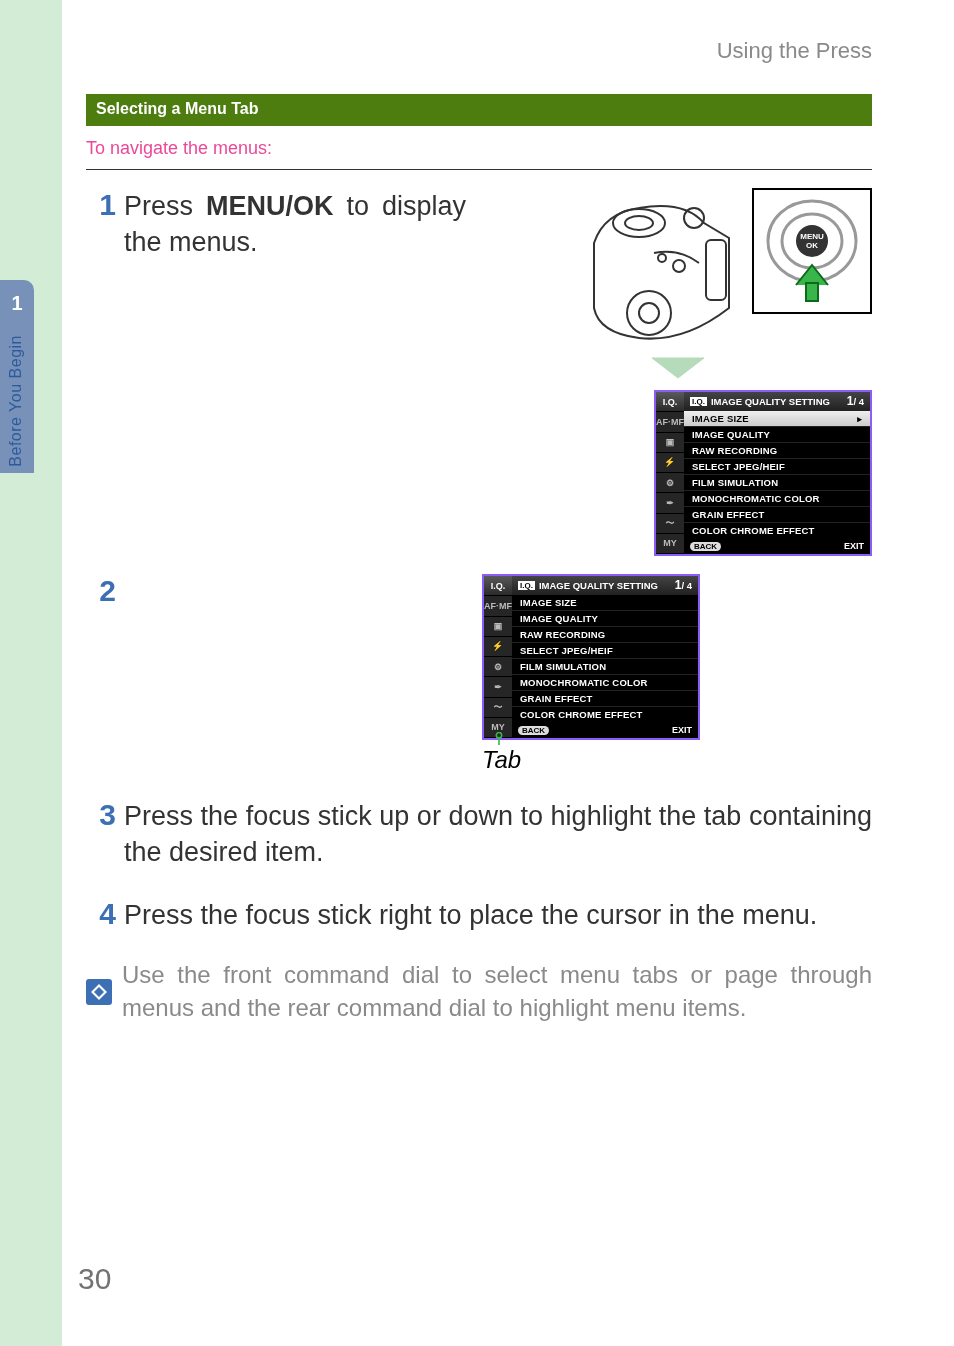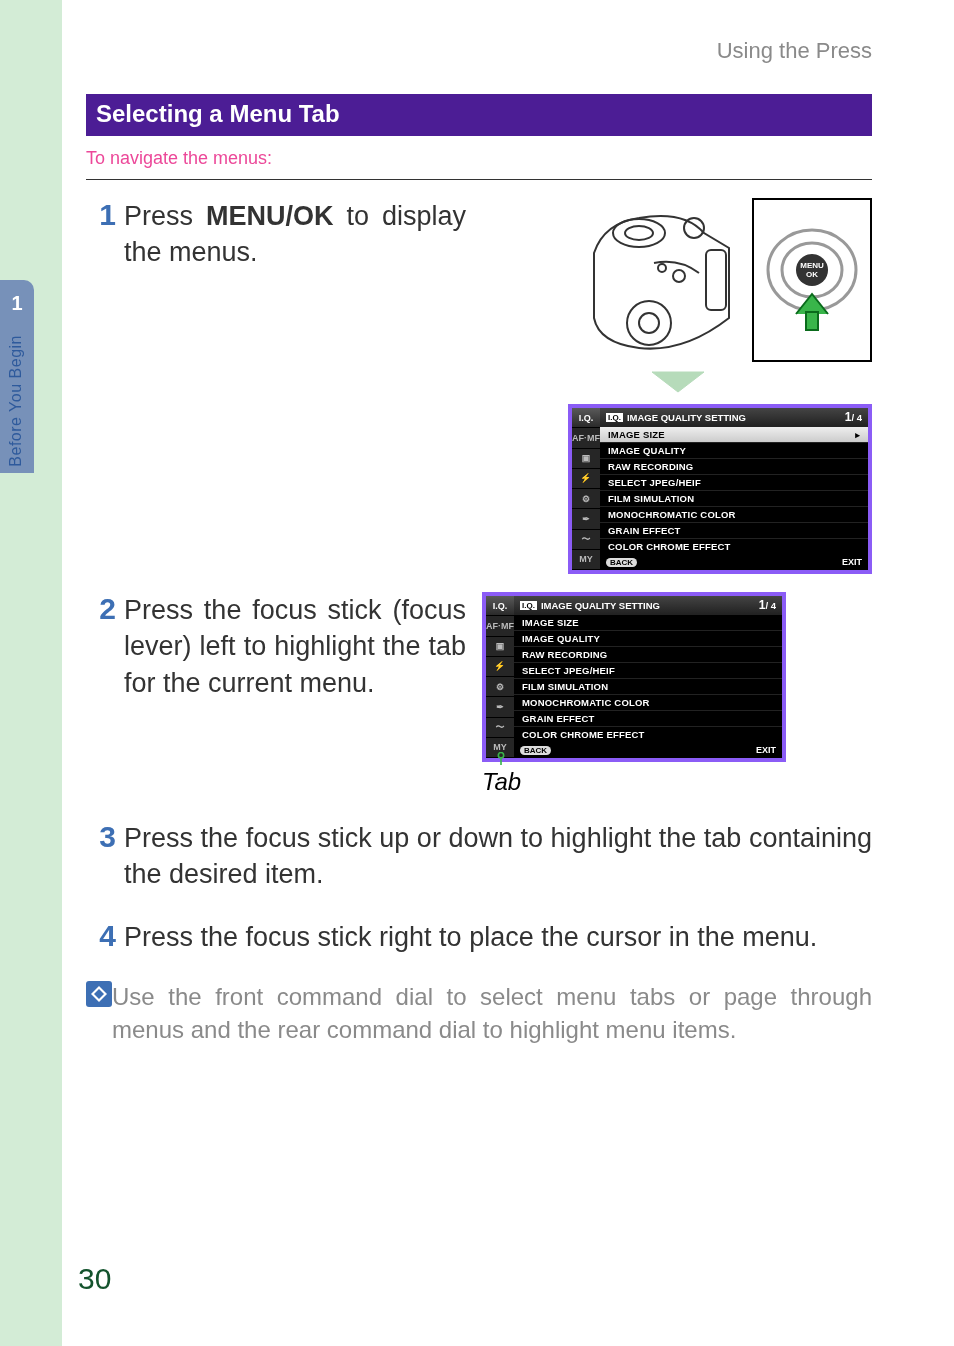--- a/index.html
+++ b/index.html
@@ -44,24 +44,24 @@
     width: 892px; height: 1346px;
     padding: 38px 82px 50px 24px;
   }
   .running-head {
     text-align: right;
     color: #8a8a8a;
     font-size: 22px;
     margin-bottom: 30px;
   }
   .section-bar {
-    background: #4c1d95;
+    background: #4d7c0f;
     color: #fff;
     font-weight: bold;
-    font-size: 24px;
+    font-size: 16px;
     padding: 6px 24px 8px 10px;
     margin-bottom: 12px;
   }
   .intro {
     font-size: 18px;
     color: #ec4899;
     margin-bottom: 8px;
   }
   hr.rule {
     border: none;
@@ -100,32 +100,32 @@
   .camera-block {
     display: flex;
     gap: 8px;
     justify-content: flex-end;
     margin-bottom: 6px;
   }
   .camera-svg { }
   .button-panel {
     border: 2px solid #000;
     background: #fff;
-    width: 120px; height: 164px;
+    width: 120px; height: 126px;
     display: flex; align-items: center; justify-content: center;
   }
   .arrow-down {
     display: flex; justify-content: center;
     margin: 6px 0 8px 0;
   }
   .arrow-down svg { display:block; }
   .menu-screen {
-    width: 304px;
+    width: 218px;
     background: #000;
-    border: 4px solid #8b5cf6;
+    border: 2px solid #8b5cf6;
     font-family: Arial, sans-serif;
     color: #fff;
     font-size: 10px;
     margin-left: auto;
     position: relative;
   }
   .menu-screen .tabs-col {
     position: absolute;
     left: 0; top: 0; bottom: 0;
     width: 28px;
@@ -200,43 +200,43 @@
   }
   .row2 {
     display: flex;
     gap: 16px;
     align-items: flex-start;
   }
   .row2 .text-col { flex: 0 0 380px; }
   .row2 .illus-col { flex: 1; display:flex; flex-direction:column; align-items:flex-start; }
   .note {
     display: flex;
-    align-items: flex-start;
-    gap: 0;
+    align-items: center;
+    gap: 10px;
     margin-top: 19px;
   }
   .note-icon {
     width: 26px; height: 26px; flex: 0 0 26px;
     background: #3d6fb4;
     display: flex; align-items: center; justify-content: center;
     border-radius: 3px;
   }
   .note-icon svg { display:block; }
   .note-text {
     color: #8a8a8a;
     font-size: 24px;
     line-height: 1.35;
     text-align: justify;
   }
   .page-num {
     position: absolute;
     left: 78px;
     bottom: 50px;
     font-size: 30px;
-    color: #14532d;
+    color: #737373;
   }
 </style>
 </head>
 <body>
 
 <div class="left-sidebar">
   <div class="side-tab" style="top:280px;">
     <div class="side-tab-num">1</div>
     <div class="side-tab-text">Before You Begin</div>
   </div>
@@ -350,21 +350,20 @@
             <span>EXIT</span>
           </div>
         </div>
     </div>
   </div>
 
   <div class="row2" style="margin-top:18px;">
     <div class="text-col">
       <div class="step">
         <div class="step-num">2</div>
-        <div class="step-body">Press the focus stick (focus lever) left to highlight the tab for the current menu.</div>
       </div>
     </div>
     <div class="illus-col">
       <div class="menu-screen" id="menu2" style="margin-left:0;">
           <div class="tabs-col">
             <div class="tab-item active">I.Q.</div>
             <div class="tab-item">AF·MF</div>
             <div class="tab-item">▣</div>
             <div class="tab-item">⚡</div>
             <div class="tab-item">⚙</div>

